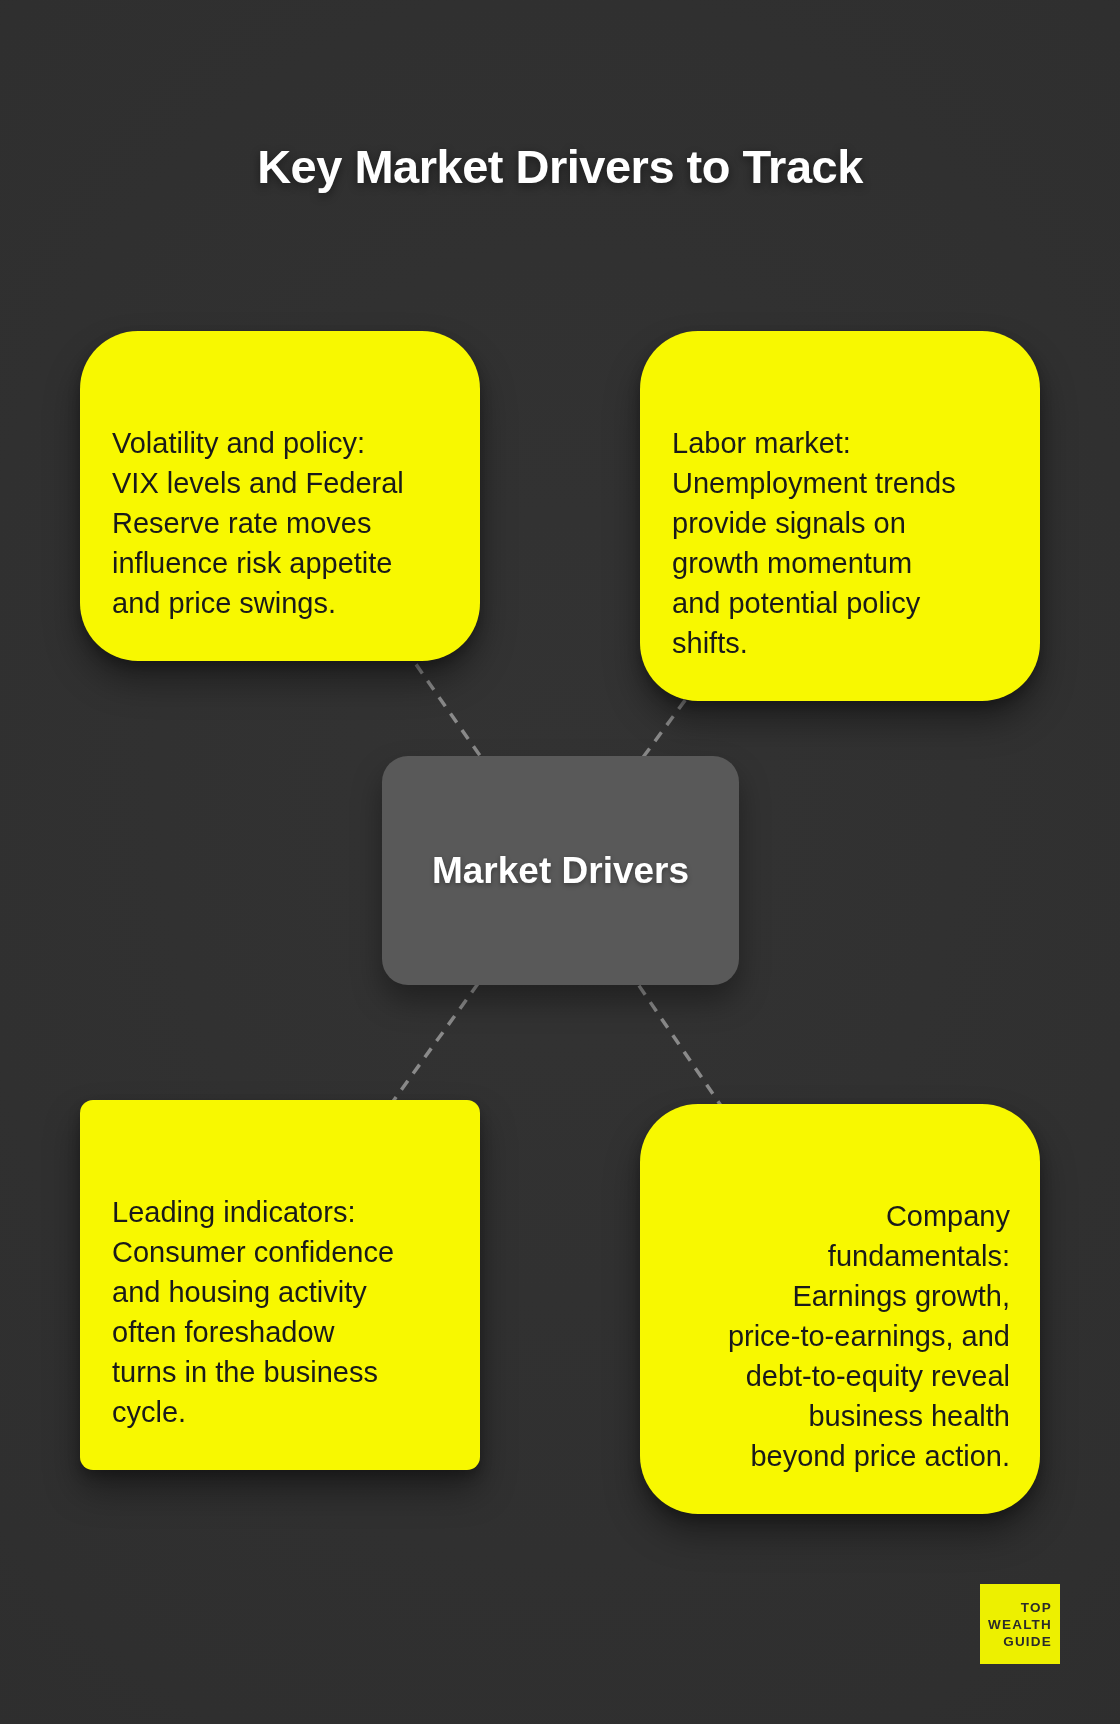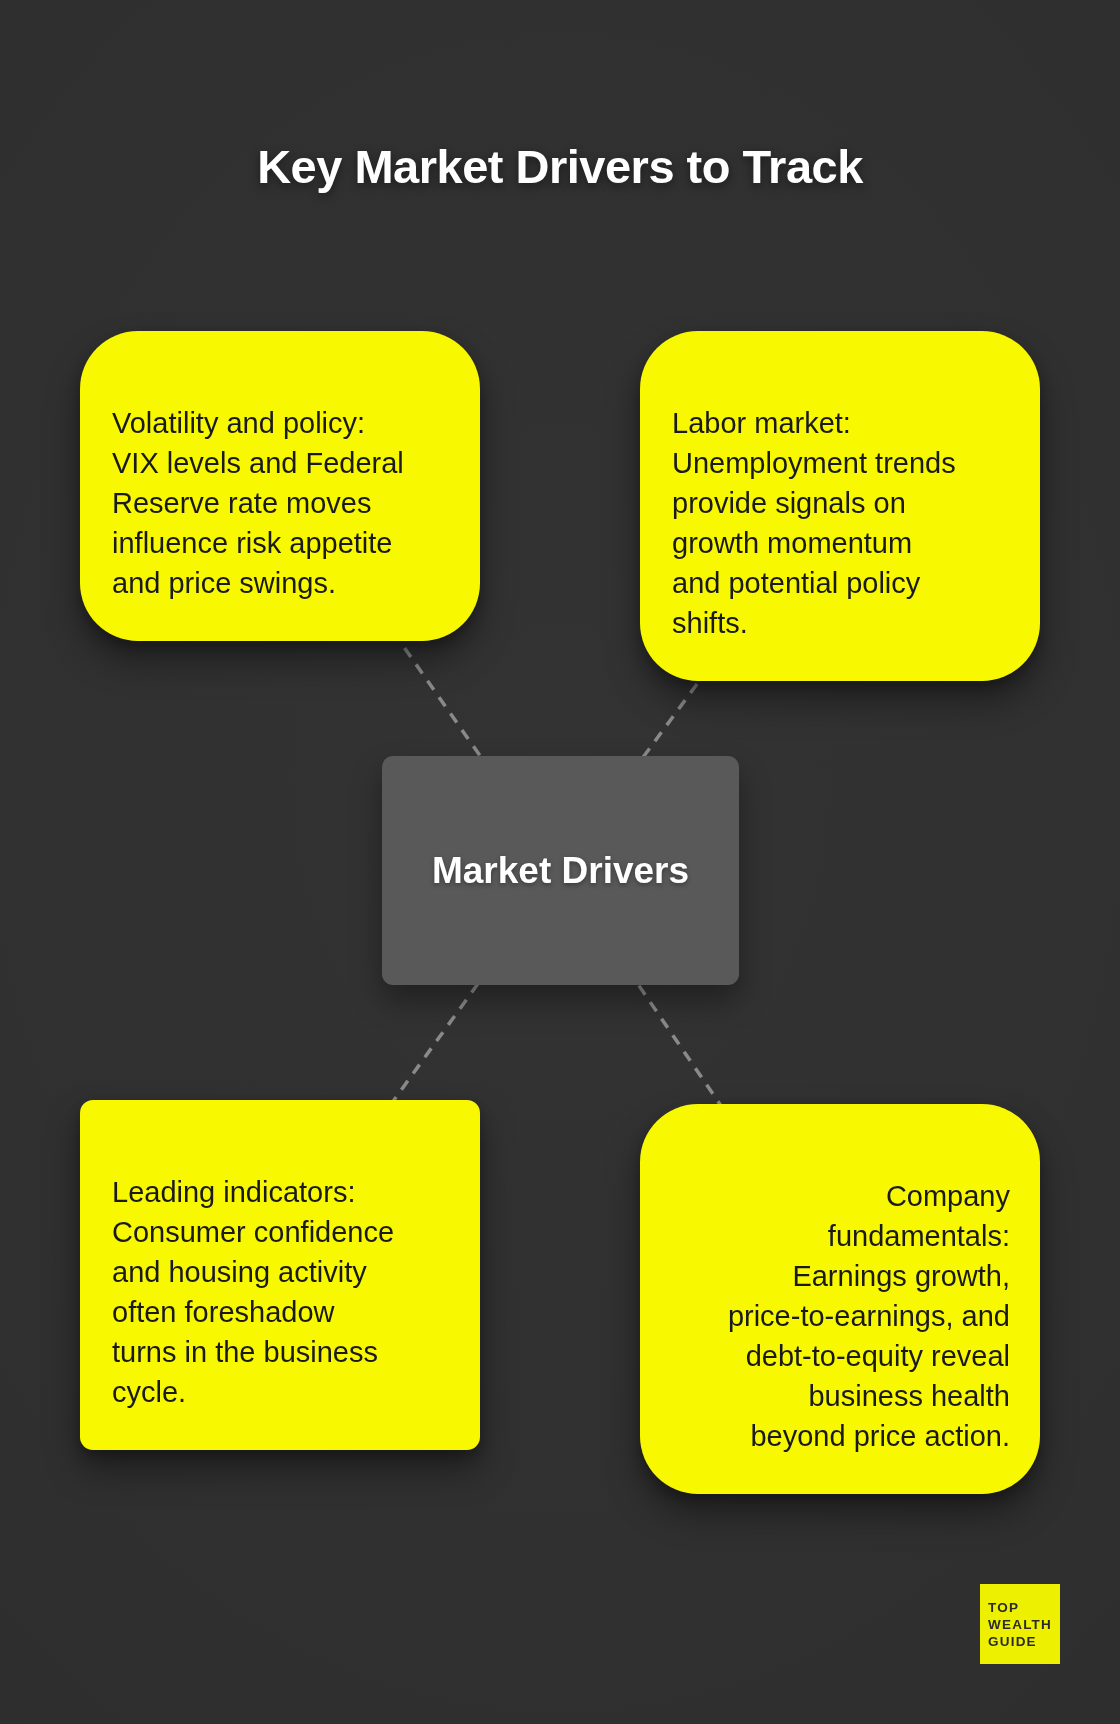--- a/index.html
+++ b/index.html
@@ -41,40 +41,40 @@
     stroke-width: 3.5;
     stroke-dasharray: 11 9;
     stroke-linecap: butt;
   }
   .card {
     position: absolute;
     width: 400px;
     box-sizing: border-box;
     background: #f8f800;
     border-radius: 58px;
-    padding: 32px 30px 38px 32px;
+    padding: 52px 30px 38px 32px;
     color: #1a1a1a;
     font-size: 29px;
     line-height: 40px;
     white-space: pre-line;
     z-index: 2;
     box-shadow: 0 20px 35px rgba(0,0,0,0.38), 0 6px 12px rgba(0,0,0,0.25);
   }
   .card-top-left     { left: 80px;  top: 331px; }
   .card-top-right    { left: 640px; top: 331px; }
   .card-bottom-left  { left: 80px;  top: 1100px; border-radius: 13px; }
   .card-bottom-right { left: 640px; top: 1104px; text-align: right; }
   .center-node {
     position: absolute;
     left: 382px;
     top: 756px;
     width: 357px;
     height: 229px;
     background: #595959;
-    border-radius: 11px;
+    border-radius: 26px;
     display: flex;
     align-items: center;
     justify-content: center;
     z-index: 2;
     box-shadow: 0 16px 30px rgba(0,0,0,0.35);
   }
   .center-node .label {
     color: #ffffff;
     font-size: 37px;
     font-weight: 700;
@@ -84,21 +84,21 @@
     position: absolute;
     left: 980px;
     top: 1584px;
     width: 80px;
     height: 80px;
     box-sizing: border-box;
     background: #edf000;
     display: flex;
     align-items: center;
     justify-content: center;
-    text-align: left;
+    text-align: right;
     z-index: 2;
   }
   .brand-logo .logo-text {
     color: #2b2b2b;
     font-size: 13.5px;
     font-weight: 700;
     letter-spacing: 1.2px;
     line-height: 17px;
     white-space: pre-line;
   }

